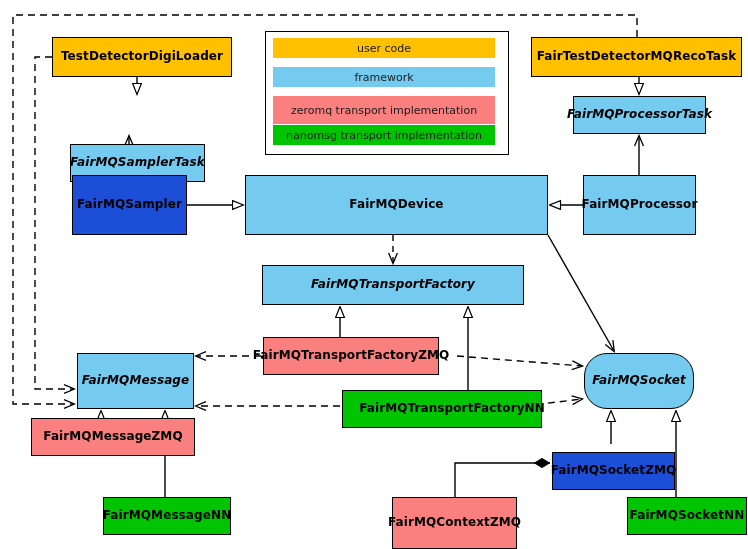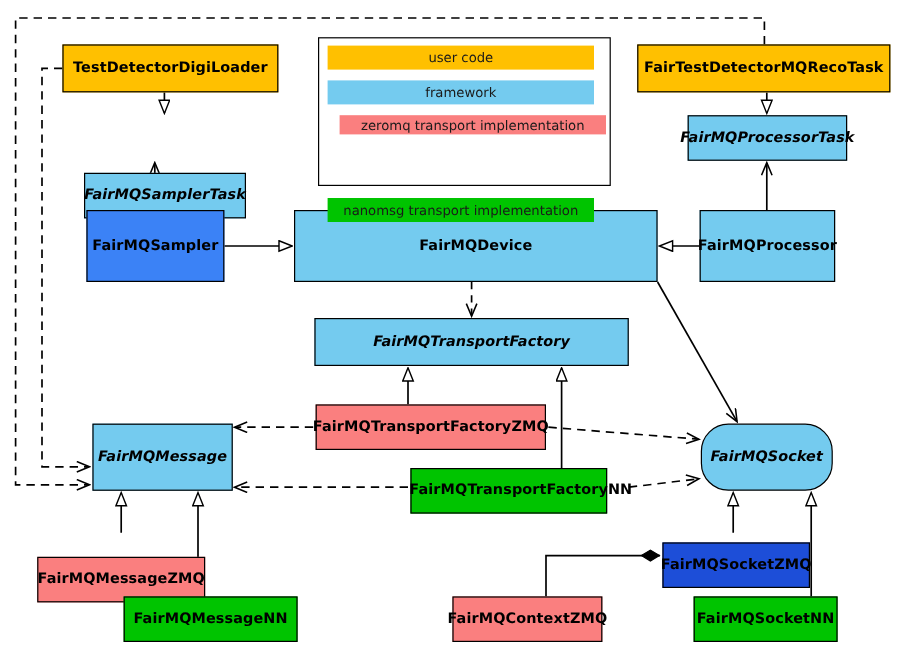--- a/index.html
+++ b/index.html
@@ -128,55 +128,55 @@
     </g>
   </svg>
 
   <div class="legend-box" style="left:265px; top:31px; width:244px; height:124px;">
     <div class="legend-row" style="left:7px; top:6px; width:222px; height:20px; background:#FFC000;">
       <span>user code</span>
     </div>
     <div class="legend-row" style="left:7px; top:35px; width:222px; height:20px; background:#74CBEF;">
       <span>framework</span>
     </div>
-    <div class="legend-row" style="left:17px; top:64px; width:222px; height:16px; background:#FA7F7F;">
+    <div class="legend-row" style="left:7px; top:64px; width:222px; height:28px; background:#FA7F7F;">
       <span>zeromq transport implementation</span>
     </div>
-    <div class="legend-row" style="left:7px; top:93px; width:222px; height:20px; background:#00C400;margin-top:40px;">
+    <div class="legend-row" style="left:7px; top:93px; width:222px; height:20px; background:#00C400;">
       <span>nanomsg transport implementation</span>
     </div>
   </div>
 
   <div class="node" style="left:52px; top:37px; width:180px; height:40px; background:#FFC000;">TestDetectorDigiLoader</div>
 
   <div class="node abstract" style="left:70px; top:96px; width:135px; height:38px; background:#74CBEF;margin-top:48px;">FairMQSamplerTask</div>
 
-  <div class="node" style="left:72px; top:175px; width:115px; height:60px; background:#3b82f6;">FairMQSampler</div>
+  <div class="node" style="left:72px; top:175px; width:115px; height:60px; background:#1d4ed8;">FairMQSampler</div>
 
   <div class="node" style="left:245px; top:175px; width:303px; height:60px; background:#74CBEF;">FairMQDevice</div>
 
   <div class="node" style="left:583px; top:175px; width:113px; height:60px; background:#74CBEF;">FairMQProcessor</div>
 
   <div class="node" style="left:531px; top:37px; width:211px; height:40px; background:#FFC000;">FairTestDetectorMQRecoTask</div>
 
   <div class="node abstract" style="left:573px; top:96px; width:133px; height:38px; background:#74CBEF;">FairMQProcessorTask</div>
 
   <div class="node abstract" style="left:262px; top:265px; width:262px; height:40px; background:#74CBEF;">FairMQTransportFactory</div>
 
-  <div class="node" style="left:263px; top:337px; width:192px; height:38px; background:#FA7F7F;">FairMQTransportFactoryZMQ</div>
+  <div class="node" style="left:263px; top:337px; width:176px; height:38px; background:#FA7F7F;">FairMQTransportFactoryZMQ</div>
 
-  <div class="node" style="left:342px; top:390px; width:164px; height:38px; background:#00C400;padding-left:20px;">FairMQTransportFactoryNN</div>
+  <div class="node" style="left:342px; top:390px; width:200px; height:38px; background:#00C400;padding-left:20px;">FairMQTransportFactoryNN</div>
 
   <div class="node abstract" style="left:77px; top:353px; width:117px; height:56px; background:#74CBEF;">FairMQMessage</div>
 
   <div class="node abstract" style="left:584px; top:353px; width:110px; height:56px; background:#74CBEF;border-radius:23px;">FairMQSocket</div>
 
-  <div class="node" style="left:31px; top:464px; width:140px; height:38px; background:#FA7F7F;">FairMQMessageZMQ</div>
+  <div class="node" style="left:31px; top:418px; width:164px; height:38px; background:#FA7F7F;">FairMQMessageZMQ</div>
 
-  <div class="node" style="left:103px; top:497px; width:145px; height:38px; background:#00C400;">FairMQMessageNN</div>
+  <div class="node" style="left:103px; top:497px; width:128px; height:38px; background:#00C400;">FairMQMessageNN</div>
 
-  <div class="node" style="left:377px; top:497px; width:125px; height:38px; background:#FA7F7F;">FairMQContextZMQ</div>
+  <div class="node" style="left:392px; top:497px; width:125px; height:52px; background:#FA7F7F;">FairMQContextZMQ</div>
 
   <div class="node" style="left:552px; top:452px; width:123px; height:38px; background:#1d4ed8;">FairMQSocketZMQ</div>
 
-  <div class="node" style="left:578px; top:497px; width:120px; height:38px; background:#00C400;">FairMQSocketNN</div>
+  <div class="node" style="left:627px; top:497px; width:120px; height:38px; background:#00C400;">FairMQSocketNN</div>
 
 </div>
 
 </body></html>

